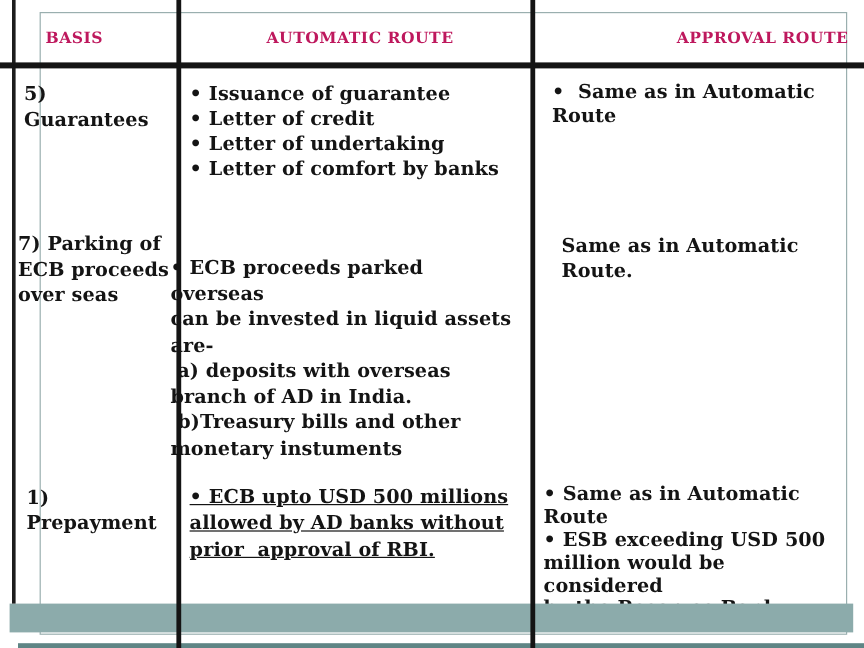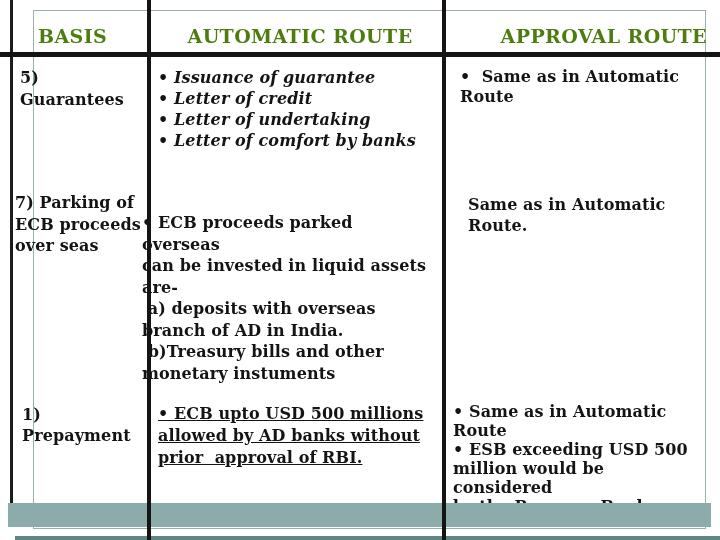--- a/index.html
+++ b/index.html
@@ -12,41 +12,41 @@
   }
   .abs{position:absolute;}
   .txt{
     color:#141414;
     font-size:16px;
     white-space:pre-wrap;
     line-height:21px;
     letter-spacing:0.1px;
   }
   .hdr{
-    color:#4d7c0f;
-    font-size:19px;
+    color:#be185d;
+    font-size:13px;
     letter-spacing:0.4px;
     white-space:nowrap;
   }
   #table-outline{
     left:33px;top:10px;width:673px;height:519px;
     border:1.5px solid #9aafaf;
     box-sizing:border-box;
   }
   #header-rule{left:0;top:52px;width:720px;height:5px;background:#141414;z-index:5;}
   #col-divider-1{left:147px;top:0;width:4px;height:540px;background:#141414;z-index:5;}
   #col-divider-2{left:442px;top:0;width:4px;height:540px;background:#141414;z-index:5;}
   #left-edge-line{left:10px;top:0;width:3px;height:503px;background:#1c1c1c;z-index:4;}
   #teal-bar{left:8px;top:503px;width:703px;height:24px;background:#8cabab;z-index:2;}
   #bottom-strip{left:15px;top:536px;width:705px;height:4px;background:#5f8585;z-index:2;}
   #header-basis{left:38px;top:25px;}
   #header-automatic{left:152px;top:25px;width:296px;text-align:center;}
   #header-approval{left:446px;top:25px;width:261px;text-align:right;}
   #cell-r1-basis{left:20px;top:67px;width:120px;line-height:22px;}
-  #cell-r1-automatic{left:158px;top:67px;width:284px;font-style:italic;}
+  #cell-r1-automatic{left:158px;top:67px;width:284px;}
   #cell-r1-approval{left:460px;top:67px;width:245px;line-height:19.5px;}
   #cell-r2-basis{left:15px;top:192px;width:128px;line-height:21.5px;}
   #cell-r2-automatic{left:142px;top:192px;width:285px;line-height:21.5px;margin-top:20px;}
   #cell-r2-approval{left:468px;top:194px;width:240px;}
   #cell-r3-basis{left:22px;top:404px;width:126px;}
   #cell-r3-automatic{left:158px;top:403px;width:284px;line-height:22px;text-decoration:underline;}
   #cell-r3-approval{left:453px;top:402px;width:254px;line-height:19px;}
 </style>
 </head>
 <body>

